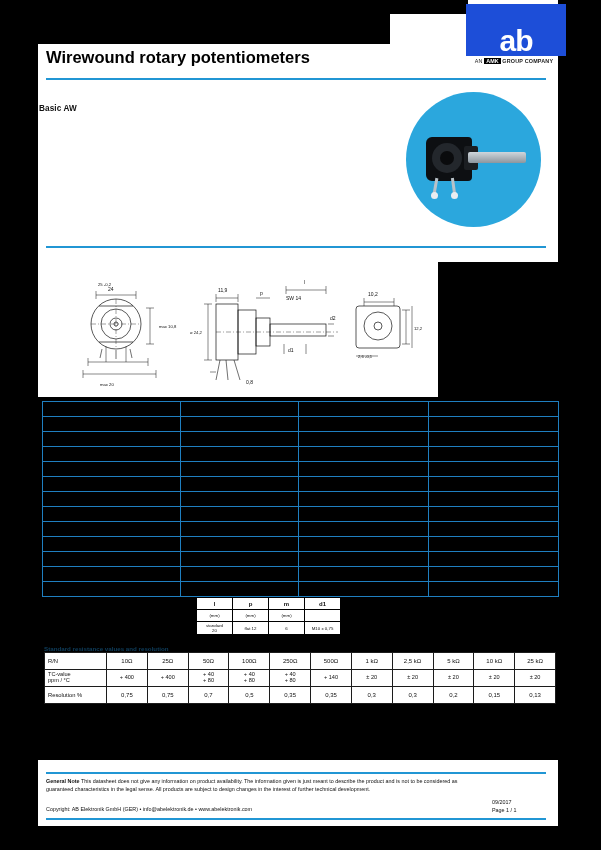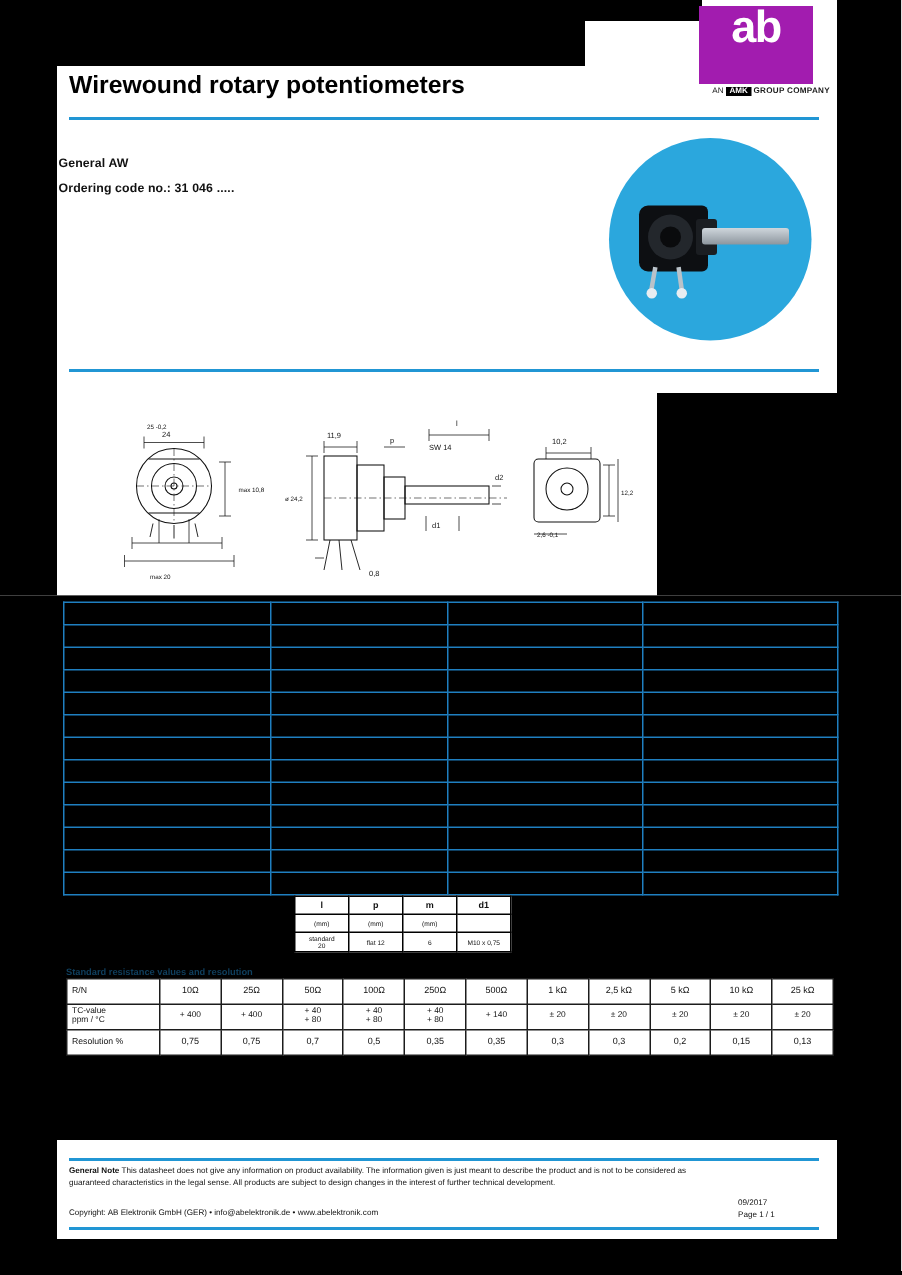--- a/index.html
+++ b/index.html
@@ -51,23 +51,23 @@
     position: absolute;
     left: 558px; top: 0;
     width: 43px; height: 262px;
     background: #000;
   }
 
   
   .logo-box {
     position: absolute;
     left: 466px; top: 4px;
-    width: 76px; height: 52px;
-    background: #a21caf;
-    display: flex; align-items: flex-start; justify-content: center;
+    width: 100px; height: 52px;
+    background: #1d4ed8;
+    display: flex; align-items: flex-end; justify-content: center;
   }
   .logo-text {
     color: #fff;
     font-size: 30px;
     font-weight: bold;
     letter-spacing: -1px;
     line-height: 1;
   }
   .logo-sub {
     position: absolute;
@@ -354,22 +354,21 @@
     <span class="logo-text">ab</span>
   </div>
   <div class="logo-sub">
     <span>AN </span><span class="amk">AMK</span><b> GROUP COMPANY</b>
   </div>
 
   <div class="doc-title">Wirewound rotary potentiometers</div>
   <div class="title-rule"></div>
 
   <div class="spec-list">
-    <div>General AW</div>
-    <div>Ordering code no.: 31 046 .....</div>
+    <div>Basic AW</div>
   </div>
 
   <div class="photo-circle">
     <div class="pot-body"></div>
     <div class="pot-bush"></div>
     <div class="pot-shaft"></div>
     <div class="pot-tag1"></div>
     <div class="pot-tag2"></div>
     <div class="pot-tagdot1"></div>
     <div class="pot-tagdot2"></div>

